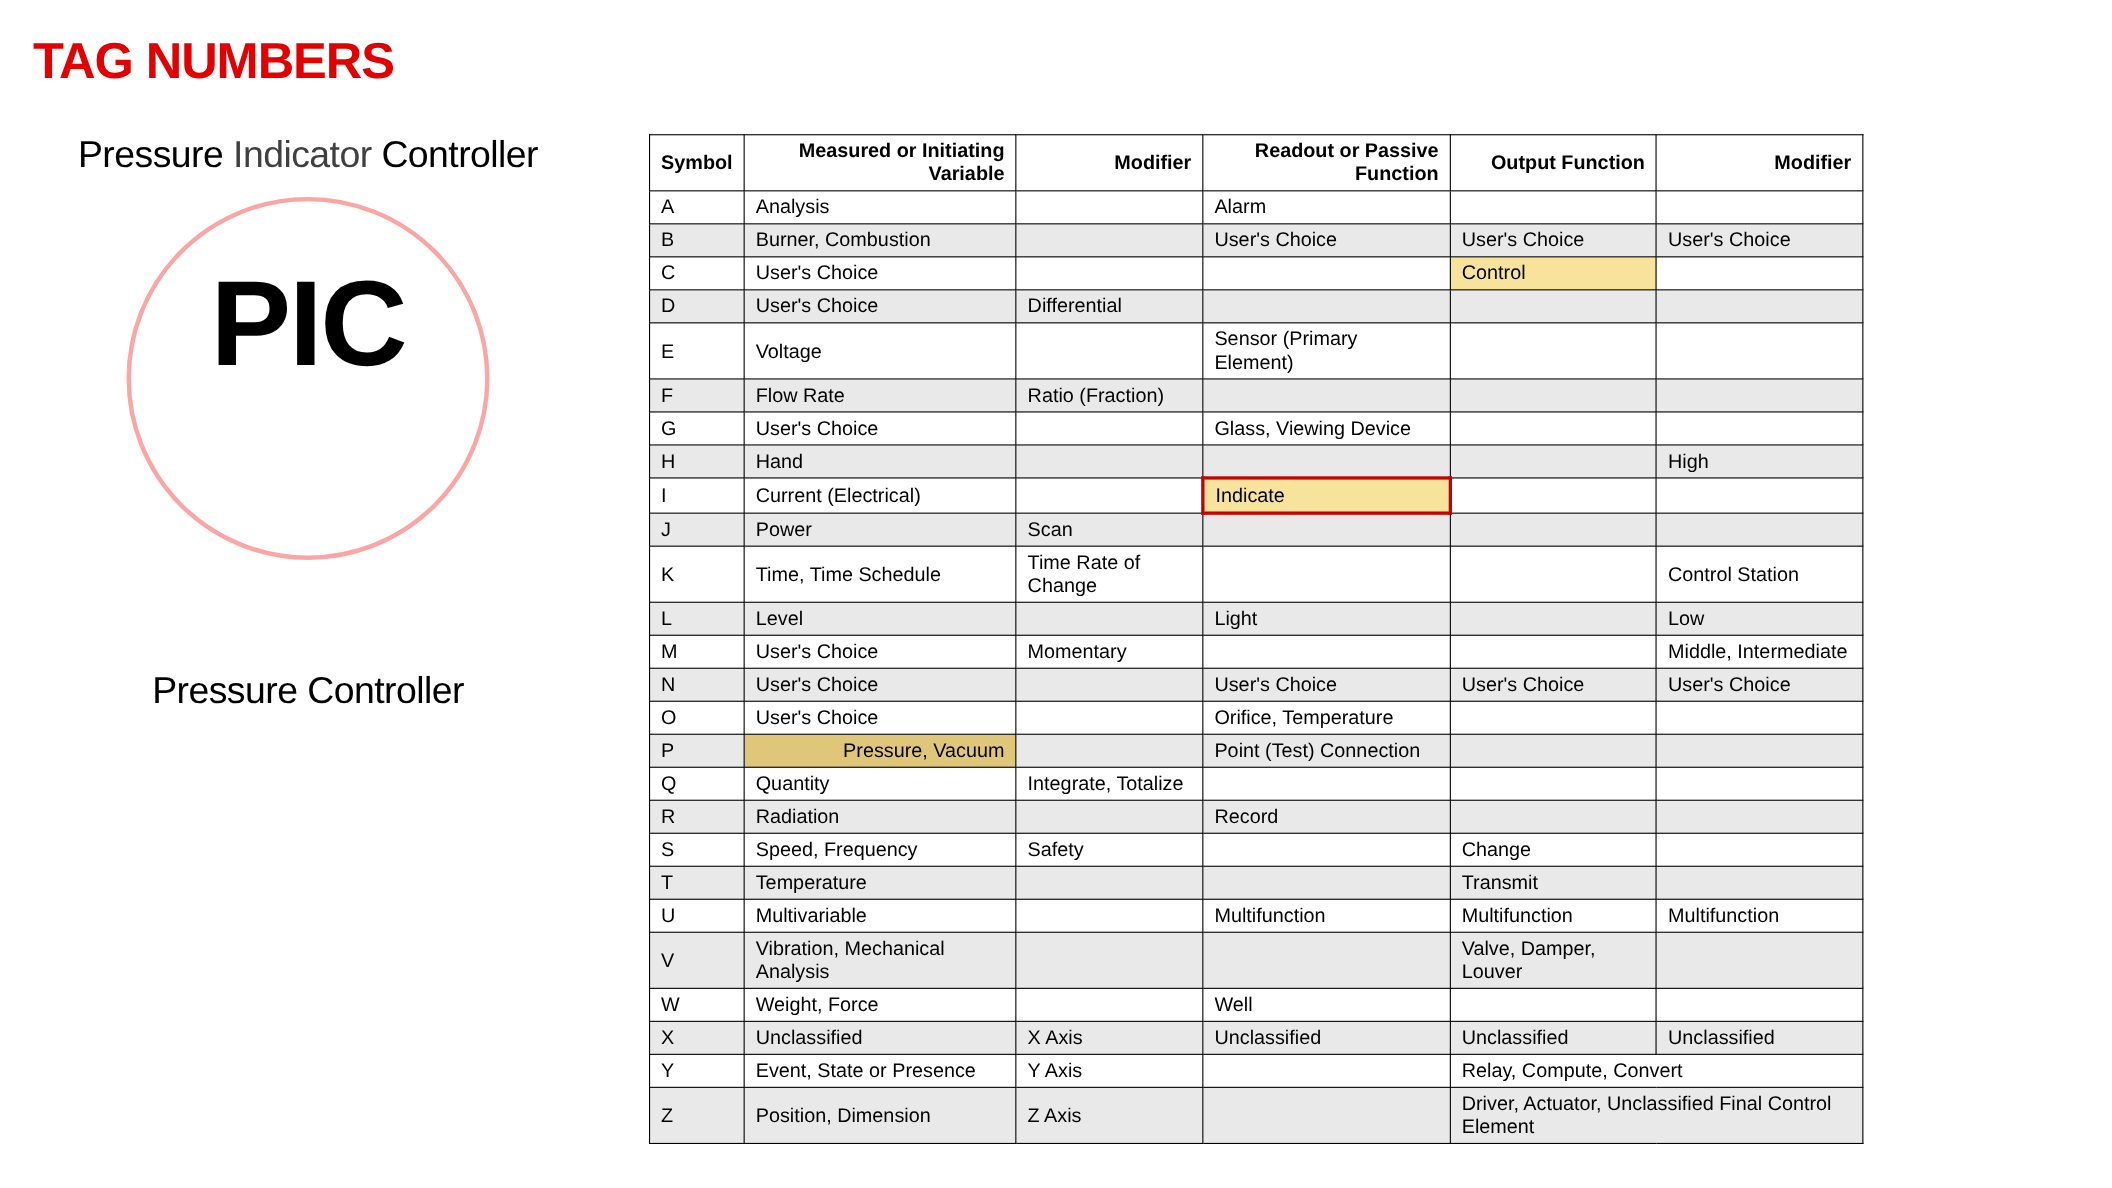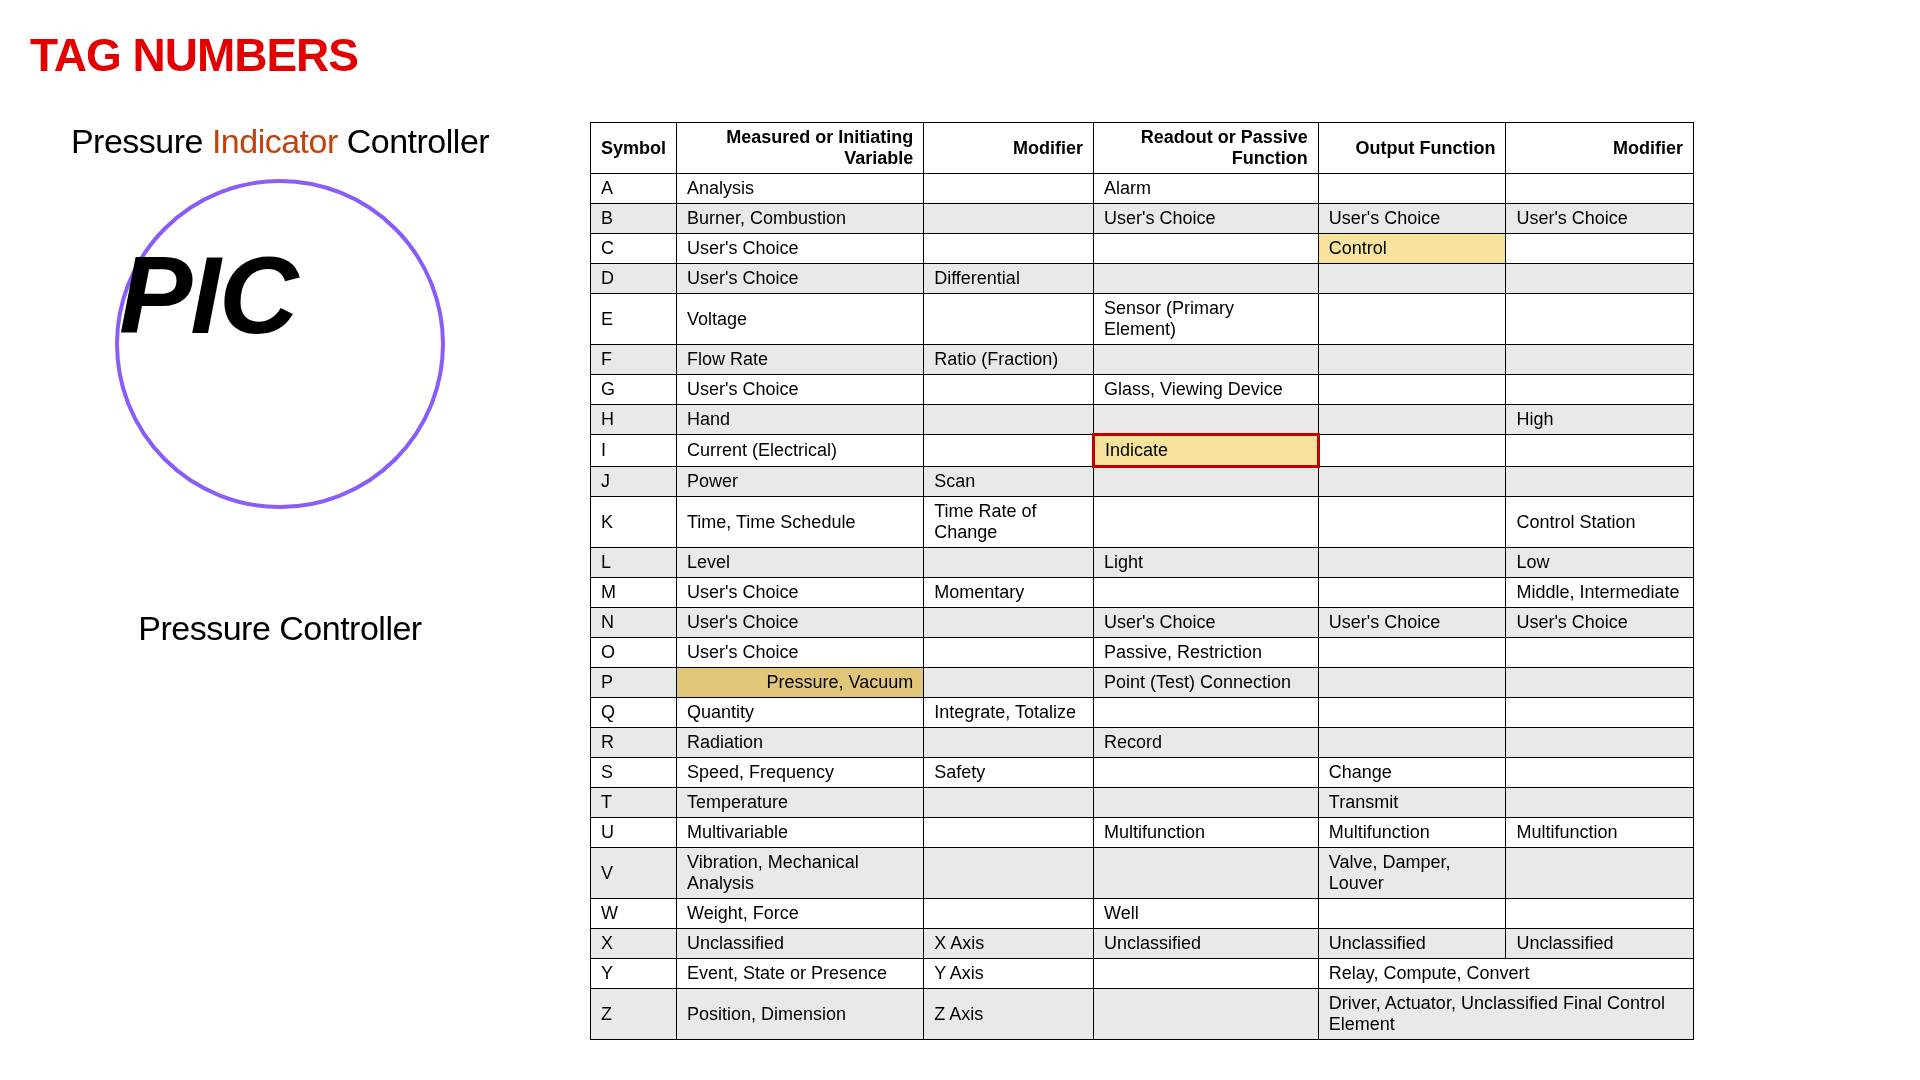--- a/index.html
+++ b/index.html
@@ -2,22 +2,22 @@
 <html><head>
 <meta charset="utf-8">
 <style>
 * { margin:0; padding:0; box-sizing:border-box; }
 html,body { width:1920px; height:1080px; background:#fff; font-family:"Helvetica Neue",Arial,sans-serif; color:#000; }
 .page { width:1724px; height:1080px; padding:28px 30px; }
 .title { font-size:46px; font-weight:800; color:#e30000; letter-spacing:-1px; font-stretch:condensed; margin-bottom:40px; }
 .content { display:flex; gap:60px; }
 .left-col { width:500px; display:flex; flex-direction:column; align-items:center; }
 .label-line { font-size:34px; font-weight:400; letter-spacing:-0.5px; text-align:center; margin-bottom:18px; }
-.label-line .red { color:#c2410c; }
-.circle { width:330px; height:330px; border:4px solid #8b5cf6; border-radius:50%; background:#fff; display:flex; align-items:flex-start; justify-content:flex-start; padding-top:48px; margin-bottom:100px;font-style:italic; }
+.label-line .red { color:#404040; }
+.circle { width:330px; height:330px; border:4px solid #fca5a5; border-radius:50%; background:#fff; display:flex; align-items:flex-start; justify-content:center; padding-top:48px; margin-bottom:100px; }
 .circle-text { font-size:110px; font-weight:800; font-stretch:condensed; letter-spacing:-2px; }
 .right-col { flex:1; }
 table { border-collapse:collapse; width:100%; font-size:18px; }
 th,td { border:1px solid #000; padding:4px 10px; height:30px; text-align:left; vertical-align:middle; font-weight:400; }
 th { background:#fff; font-weight:700;text-align:right; }
 tr.even td { background:#e9e9e9; }
 tr.odd td { background:#fff; }
 td.col-sym { width:70px; }
 td.col-meas { width:290px; }
 td.col-mod { width:190px; }
@@ -169,21 +169,21 @@
               <td class="col-meas">User's Choice</td>
               <td class="col-mod"></td>
               <td class="col-read">User's Choice</td>
               <td class="col-out">User's Choice</td>
               <td class="col-mod2">User's Choice</td>
             </tr>
             <tr class="odd">
               <td class="col-sym">O</td>
               <td class="col-meas">User's Choice</td>
               <td class="col-mod"></td>
-              <td class="col-read">Passive, Restriction</td>
+              <td class="col-read">Orifice, Temperature</td>
               <td class="col-out"></td>
               <td class="col-mod2"></td>
             </tr>
             <tr class="even">
               <td class="col-sym">P</td>
               <td class="col-meas hl-gold">Pressure, Vacuum</td>
               <td class="col-mod"></td>
               <td class="col-read">Point (Test) Connection</td>
               <td class="col-out"></td>
               <td class="col-mod2"></td>

